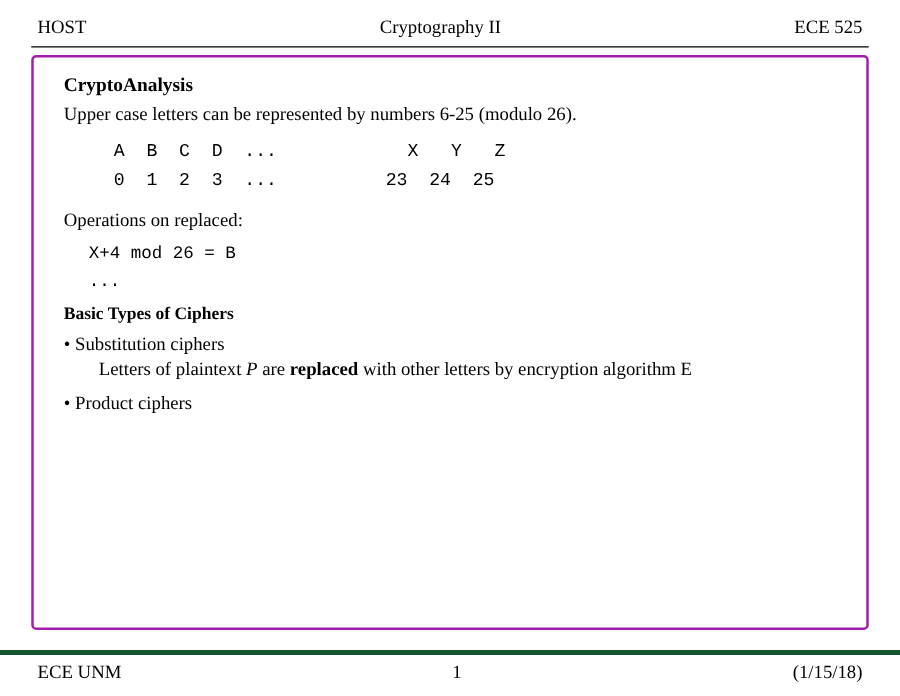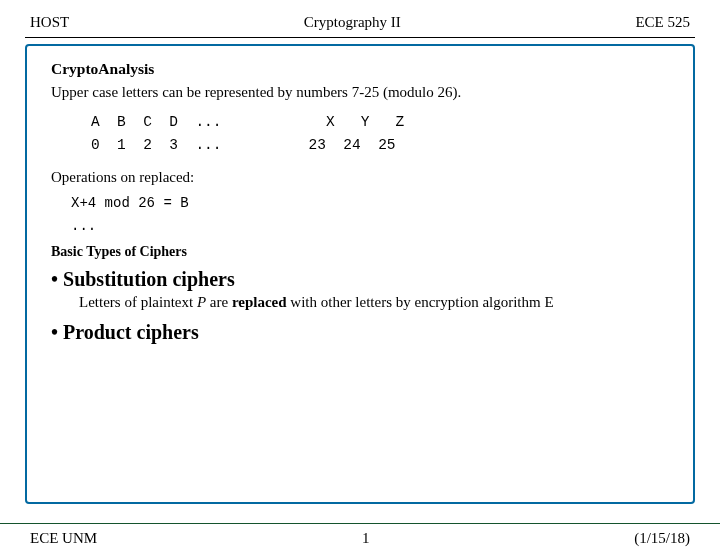--- a/index.html
+++ b/index.html
@@ -27,27 +27,27 @@
     .footer {
       position: absolute;
       bottom: 0;
       left: 0;
       right: 0;
       display: flex;
       justify-content: space-between;
       align-items: center;
       padding: 6px 30px 10px 30px;
       font-size: 15px;
-      border-top: 1px solid #14532d;
+      border-top: 4px solid #14532d;
     }
 
     
     .content-box {
       margin: 0 25px;
-      border: 2px solid #0369a1;
+      border: 2px solid #a21caf;
       border-radius: 4px;
       padding: 14px 24px 14px 24px;
       min-height: 460px;
     }
 
     .section-title {
       font-weight: bold;
       font-size: 15.5px;
       margin-bottom: 6px;
     }
@@ -91,23 +91,22 @@
       font-size: 14px;
       margin-top: 8px;
       margin-bottom: 8px;
     }
 
     .cipher-item {
       margin-bottom: 10px;
     }
 
     .bullet-line {
-      font-size: 20px;
+      font-size: 15px;
       margin-bottom: 3px;
-      font-weight: bold;
     }
 
     .cipher-desc {
       font-size: 15px;
       margin-left: 28px;
     }
 
     .header-divider {
       border: none;
       border-top: 1px solid #000;
@@ -121,21 +120,21 @@
   <span>HOST</span>
   <span>Cryptography II</span>
   <span>ECE 525</span>
 </div>
 <hr class="header-divider">
 
 <div class="content-box">
 
   <div class="section-title">CryptoAnalysis</div>
 
-  <div class="intro-text">Upper case letters can be represented by numbers 7-25 (modulo 26).</div>
+  <div class="intro-text">Upper case letters can be represented by numbers 6-25 (modulo 26).</div>
 
   <div class="letter-table">
     <div>A &nbsp;B &nbsp;C &nbsp;D &nbsp;...&nbsp;&nbsp;&nbsp;&nbsp;&nbsp;&nbsp;&nbsp;&nbsp;&nbsp;&nbsp;&nbsp;&nbsp;X &nbsp;&nbsp;Y &nbsp;&nbsp;Z</div>
     <div>0 &nbsp;1 &nbsp;2 &nbsp;3 &nbsp;...&nbsp;&nbsp;&nbsp;&nbsp;&nbsp;&nbsp;&nbsp;&nbsp;&nbsp;&nbsp;23 &nbsp;24 &nbsp;25</div>
   </div>
 
   <div class="ops-label">Operations on replaced:</div>
 
   <div class="code-block">
     <div>X+4 mod 26 = B</div>

